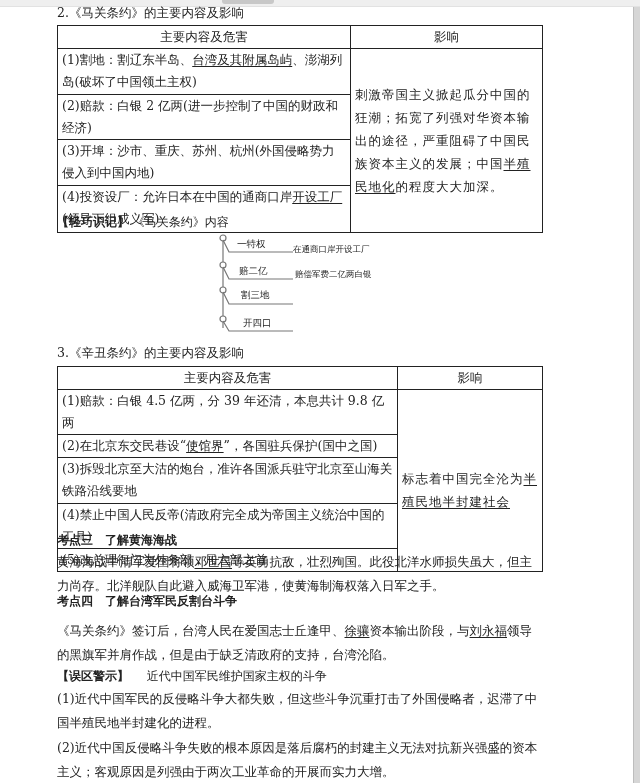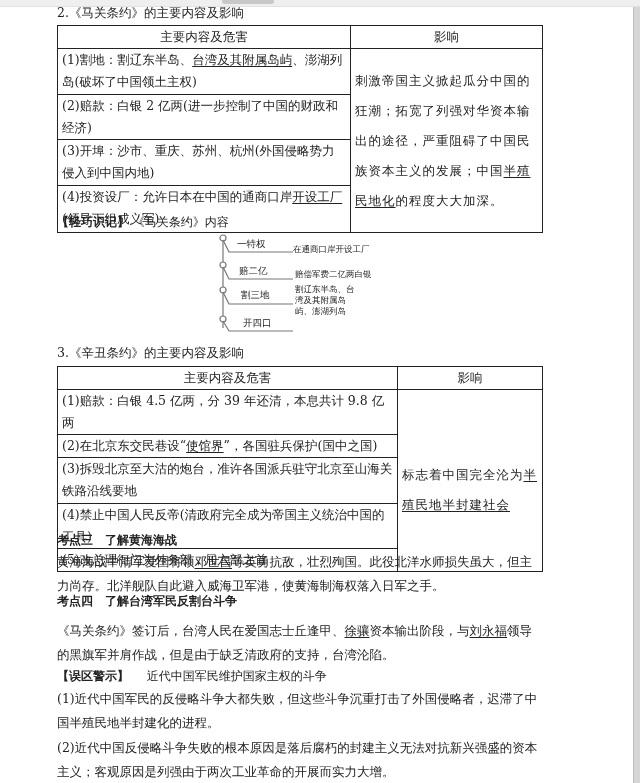--- a/index.html
+++ b/index.html
@@ -11,21 +11,21 @@
   .scrollbar { position: absolute; right: 0; top: 7px; width: 7px; height: 776px; background: #d6d6d6; border-left: 1px solid #bdbdbd; }
 
   .page { position: absolute; left: 57px; top: 0; width: 485px; font-size: 12.5px; }
 
   .section-title { position: absolute; left: 0; font-size: 12.5px; white-space: nowrap; }
 
   table.doc { position: absolute; left: 0; border-collapse: collapse; width: 485px; font-size: 12.5px; table-layout: fixed; }
   table.doc th, table.doc td { border: 1.3px solid #222; vertical-align: top; font-weight: normal; }
   table.doc th { text-align: center; height: 22px; line-height: 22px; }
   table.doc td.content { padding: 0 4px; line-height: 22px; }
-  table.doc td.impact { padding: 2px 4px; line-height: 30px; vertical-align: middle; letter-spacing: 1px; }
+  table.doc td.impact { padding: 2px 4px; line-height: 23px; vertical-align: middle; letter-spacing: 1px; }
   u { text-decoration: underline; text-underline-offset: 2px; }
 
   .tip-title { position: absolute; left: 0; font-size: 12px; white-space: nowrap; }
   .tip-title .bracket { font-weight: bold; font-family: "DejaVu Sans", "Liberation Sans", sans-serif; }
 
   .diagram { position: absolute; left: 210px; top: 232px; width: 180px; height: 100px; font-size: 9px; }
   .diagram svg { position: absolute; left: 0; top: 0; }
   .diagram .label { position: absolute; white-space: nowrap; font-size: 9.5px; }
   .diagram .desc { position: absolute; white-space: nowrap; font-size: 8.5px; line-height: 11px; }
 
@@ -87,21 +87,20 @@
         <polyline points="10,35 16,47 80,47"></polyline>
         <polyline points="10,60 16,72 80,72"></polyline>
         <polyline points="10,89 16,99 80,99"></polyline>
       </g>
     </svg>
     <div class="label" style="left:24px;top:6px;">一特权</div>
     <div class="desc" style="left:80px;top:12px;">在通商口岸开设工厂</div>
     <div class="label" style="left:26px;top:33px;">赔二亿</div>
     <div class="desc" style="left:82px;top:37px;">赔偿军费二亿两白银</div>
     <div class="label" style="left:28px;top:57px;">割三地</div>
-    <div class="desc" style="left:82px;top:52px;width:64px;white-space:normal;">割辽东半岛、台湾及其附属岛屿、澎湖列岛</div>
     <div class="label" style="left:30px;top:85px;">开四口</div>
   </div>
 
   <div class="section-title" style="top:345px;">3.《辛丑条约》的主要内容及影响</div>
 
   <table class="doc" style="top:366px;">
     <colgroup>
         <col style="width:340px">
         <col style="width:145px">
       </colgroup>

